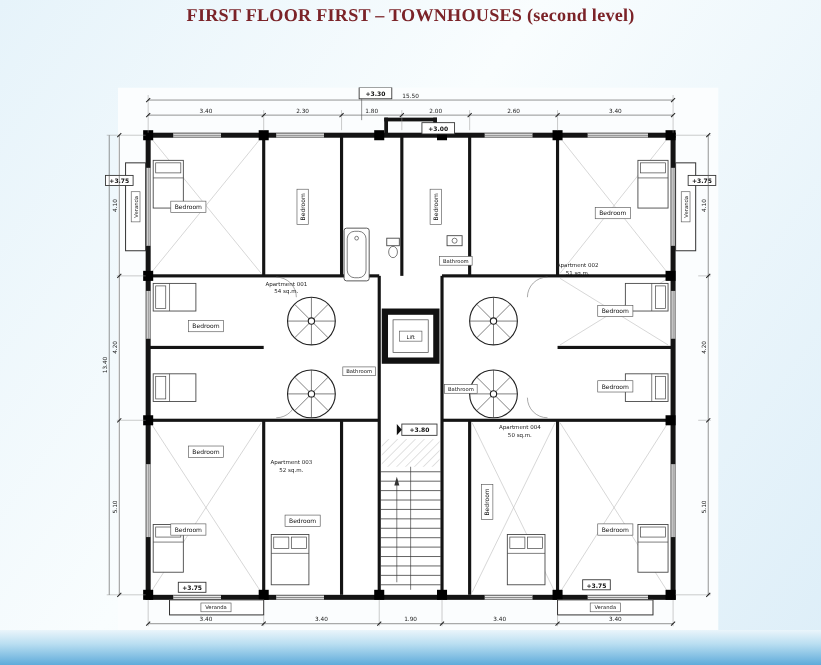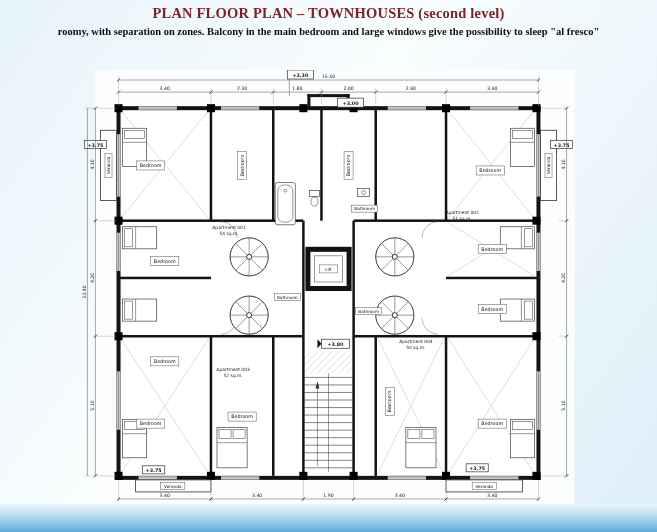--- a/index.html
+++ b/index.html
@@ -38,23 +38,22 @@
   .xln{stroke:#b8b8b8;stroke-width:.45;}
   .arc{stroke:#777;stroke-width:.5;fill:none;}
   .spk{stroke:#333;stroke-width:.5;}
   .spc{stroke:#222;stroke-width:.9;fill:#fff;}
   .tread{stroke:#333;stroke-width:.6;}
   .vbx{fill:#fff;stroke:#333;stroke-width:.8;}
 </style>
 </head>
 <body>
 
-<div class="title">PLAN FLOOR PLAN – TOWNHOUSES (second level)</div>
+<div class="title">FIRST FLOOR FIRST – TOWNHOUSES (second level)</div>
 <div class="desc">
-  <div>roomy, with separation on zones. Balcony in the main bedroom and large windows give the possibility to sleep "al fresco"</div>
 </div>
 
 <div class="plan">
 <svg viewBox="0 0 494 434" width="497" height="436">
   <defs>
     <pattern id="hatch" width="5" height="5" patternUnits="userSpaceOnUse" patternTransform="rotate(45)">
       <line x1="0" y1="0" x2="0" y2="5" stroke="#555" stroke-width="0.7"></line>
     </pattern>
   </defs>
 

